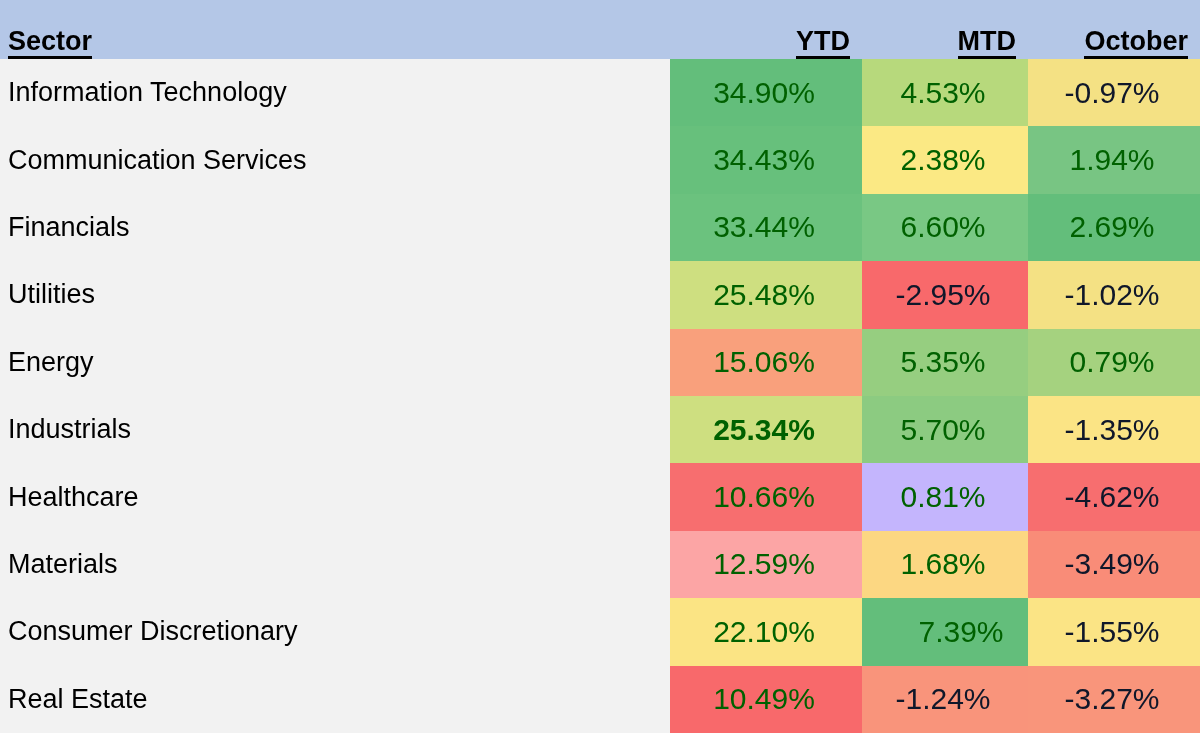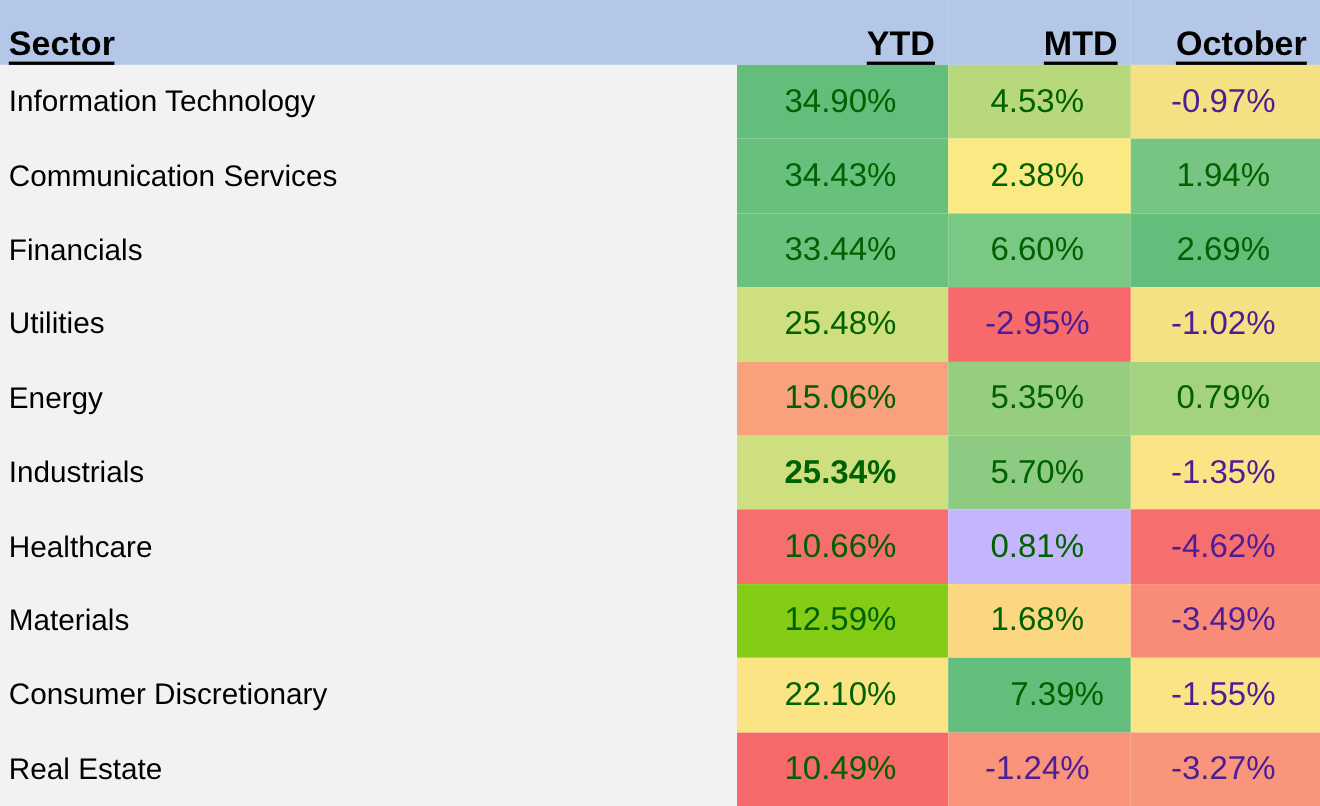--- a/index.html
+++ b/index.html
@@ -25,21 +25,21 @@
   col.c-sector   { width: 670px; }
   col.c-ytd      { width: 192px; }
   col.c-mtd      { width: 166px; }
   col.c-oct      { width: 172px; }
 
   
   thead tr { height: 59px; }
   thead th {
     background: #B4C7E7;
     padding: 0 12px 0 8px;
-    font-size: 31px;
+    font-size: 27px;
     font-weight: bold;
     color: #000000;
     vertical-align: bottom;
     line-height: 1.0;
     white-space: nowrap;
   }
   thead th .hlabel {
     display: inline-block;
     border-bottom: 3px solid #000000;
     padding-bottom: 1px;
@@ -64,21 +64,21 @@
     text-align: left;
     font-size: 27px;
   }
 
   td.num-cell {
     text-align: center;
     font-weight: normal;
   }
 
   .pos { color: #006100; }
-  .neg { color: #4c1d95; }
+  .neg { color: #0f172a; }
 </style>
 </head>
 <body>
 
 <table id="sector-table">
   <colgroup>
     <col class="c-sector">
     <col class="c-ytd">
     <col class="c-mtd">
     <col class="c-oct">
@@ -137,21 +137,21 @@
         <td class="num-cell neg" style="background: rgb(251, 228, 133);">-1.35%</td>
       </tr>
       <tr>
         <td class="sector-cell">Healthcare</td>
         <td class="num-cell pos" style="background: rgb(247, 110, 111);">10.66%</td>
         <td class="num-cell pos" style="background: #c4b5fd;">0.81%</td>
         <td class="num-cell neg" style="background: rgb(247, 110, 111);">-4.62%</td>
       </tr>
       <tr>
         <td class="sector-cell">Materials</td>
-        <td class="num-cell pos" style="background: #84cc16;">12.59%</td>
+        <td class="num-cell pos" style="background: #fca5a5;">12.59%</td>
         <td class="num-cell pos" style="background: rgb(252, 215, 130);">1.68%</td>
         <td class="num-cell neg" style="background: rgb(249, 140, 120);">-3.49%</td>
       </tr>
       <tr>
         <td class="sector-cell">Consumer Discretionary</td>
         <td class="num-cell pos" style="background: rgb(251, 228, 132);">22.10%</td>
         <td class="num-cell pos" style="background: rgb(99, 190, 123); padding-left: 44px;">7.39%</td>
         <td class="num-cell neg" style="background: rgb(251, 228, 133);">-1.55%</td>
       </tr>
       <tr>

